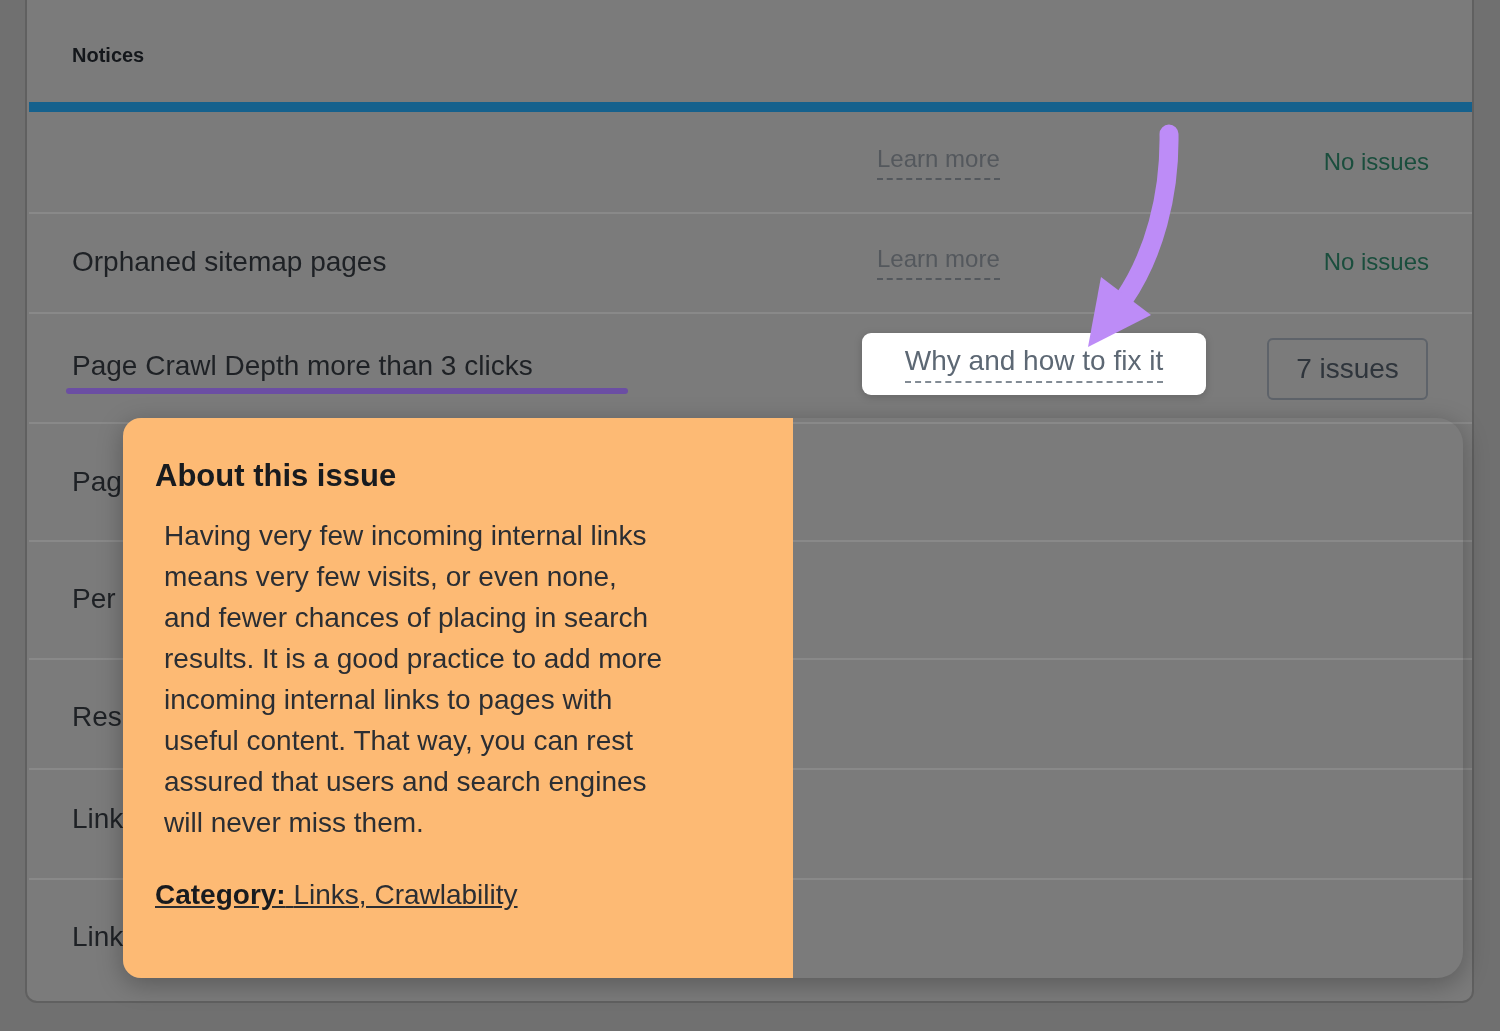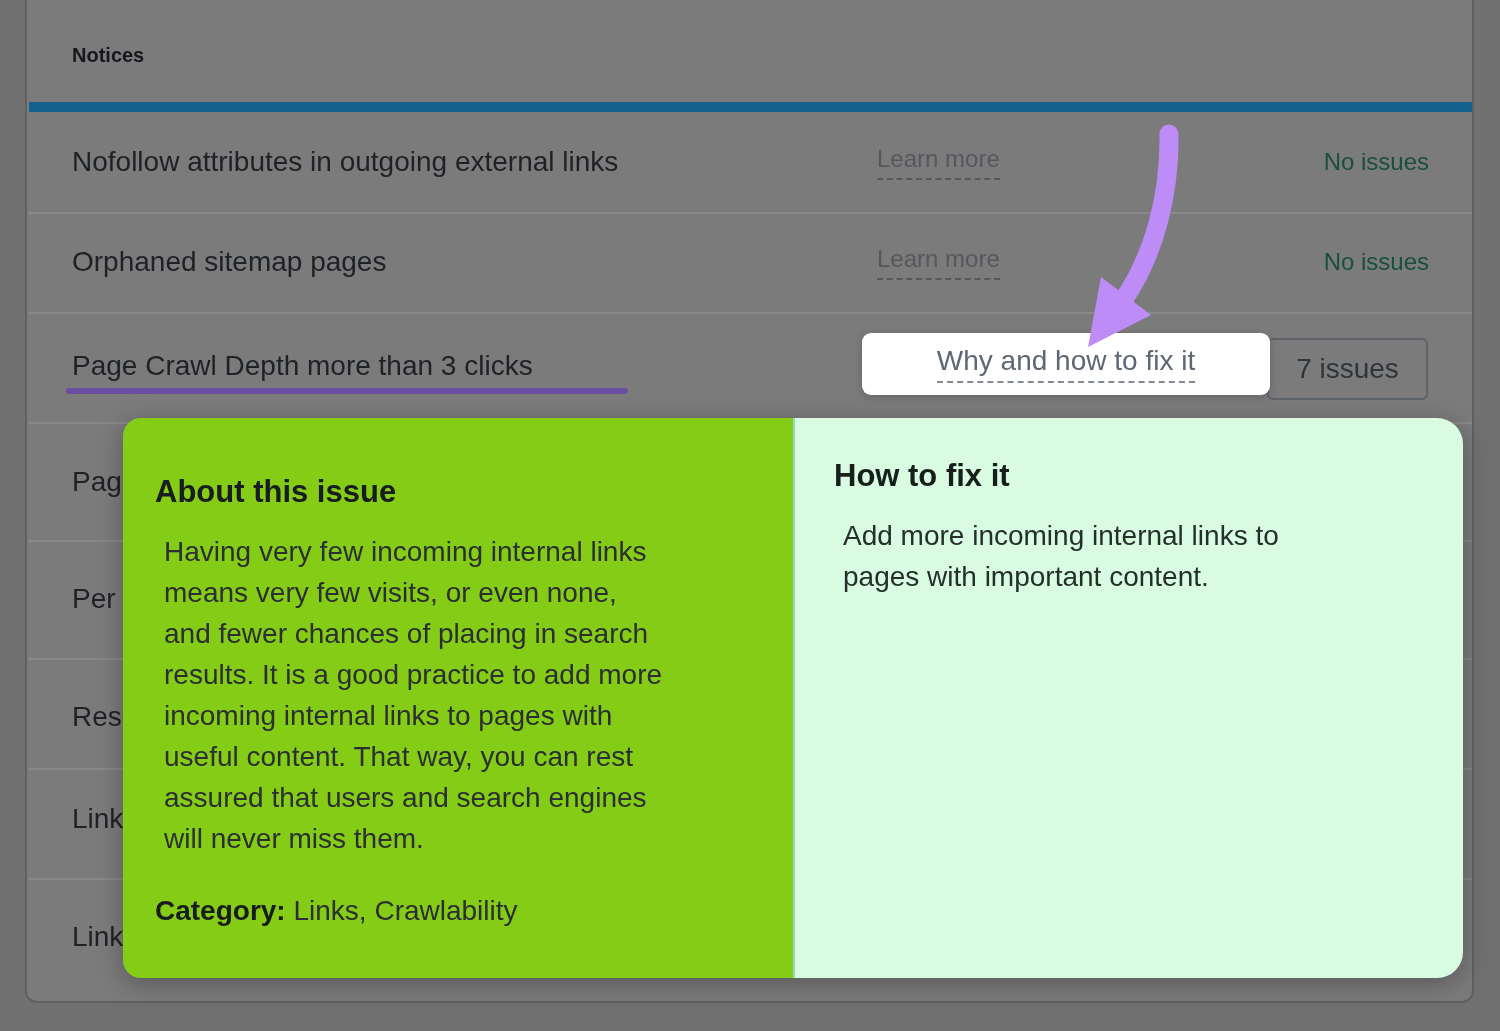--- a/index.html
+++ b/index.html
@@ -70,21 +70,21 @@
   .annot-underline {
     position: absolute; left: 66px; top: 388px;
     width: 562px; height: 6px; border-radius: 3px;
     background: var(--underline-purple, #6b4ea3);
     z-index: 6;
   }
 
   
   .linkbox {
     position: absolute; left: 862px; top: 333px;
-    width: 408px; height: 62px;
+    width: 344px; height: 62px;
     background: #ffffff; border-radius: 9px;
     display: flex; align-items: center; justify-content: center;
     z-index: 20; cursor: pointer;
     box-shadow: 0 2px 8px rgba(0,0,0,.18);
   }
   .linkbox span {
     font-size: 28px; color: #5d6874;
     padding-bottom: 4px;
     border-bottom: 2px dashed #828b94;
     white-space: nowrap;
@@ -97,62 +97,61 @@
   .popup {
     position: absolute; left: 123px; top: 418px;
     width: 1340px; height: 560px;
     display: flex; z-index: 15;
     border-radius: 18px 26px 26px 18px;
     overflow: hidden;
     box-shadow: 0 6px 26px rgba(0,0,0,.28);
   }
   .popup .about {
     width: 670px; height: 100%;
-    background: #84cc16;
-    padding: 56px 30px 0 32px;
+    background: #fdba74;
+    padding: 40px 30px 0 32px;
   }
   .popup .fix {
     width: 670px; height: 100%;
     background: var(--fix-bg, #d8fbe1);
     border-left: 2px solid #8fdfb4;
     padding: 40px 36px 0 39px;
   }
   .popup h3 {
     font-size: 31px; font-weight: bold; color: #181b1f;
     margin-bottom: 21px;
   }
   .popup .body-text {
     font-size: 28px; line-height: 41px; color: #2b2e33;
     white-space: pre-line;
     margin-left: 9px;
   }
   .popup .fix .body-text { color: #243029; }
   .popup .fix h3 { color: #161f19; }
   .category-line {
-    margin-top: 36px; font-size: 28px; color: #2b2e33;
+    margin-top: 36px; font-size: 28px; color: #2b2e33; text-decoration: underline;
   }
   .category-line b { color: #181b1f; }
 </style>
 </head>
 <body>
 
 <div class="card">
   <div class="card-title">Notices</div>
   <div class="accent-bar"></div>
 
   <div class="divider" style="top:230px"></div>
   <div class="divider" style="top:330px"></div>
   <div class="divider" style="top:440px"></div>
   <div class="divider" style="top:558px"></div>
   <div class="divider" style="top:676px"></div>
   <div class="divider" style="top:786px"></div>
   <div class="divider" style="top:896px"></div>
 
   <div class="row" style="top:132px;height:96px">
-    <div class="row-name">Nofollow attributes in outgoing external links</div>
     <a class="learn-more">Learn more</a>
     <div class="status-ok">No issues</div>
   </div>
 
   <div class="row" style="top:232px;height:96px">
     <div class="row-name">Orphaned sitemap pages</div>
     <a class="learn-more">Learn more</a>
     <div class="status-ok">No issues</div>
   </div>
 
@@ -199,18 +198,13 @@
 results. It is a good practice to add more
 incoming internal links to pages with
 useful content. That way, you can rest
 assured that users and search engines
 will never miss them.</div>
     <div class="category-line">
       <b>Category:</b>
       <span>Links, Crawlability</span>
     </div>
   </div>
-  <div class="fix">
-    <h3>How to fix it</h3>
-    <div class="body-text">Add more incoming internal links to
-pages with important content.</div>
-  </div>
 </div>
 
 </body></html>

